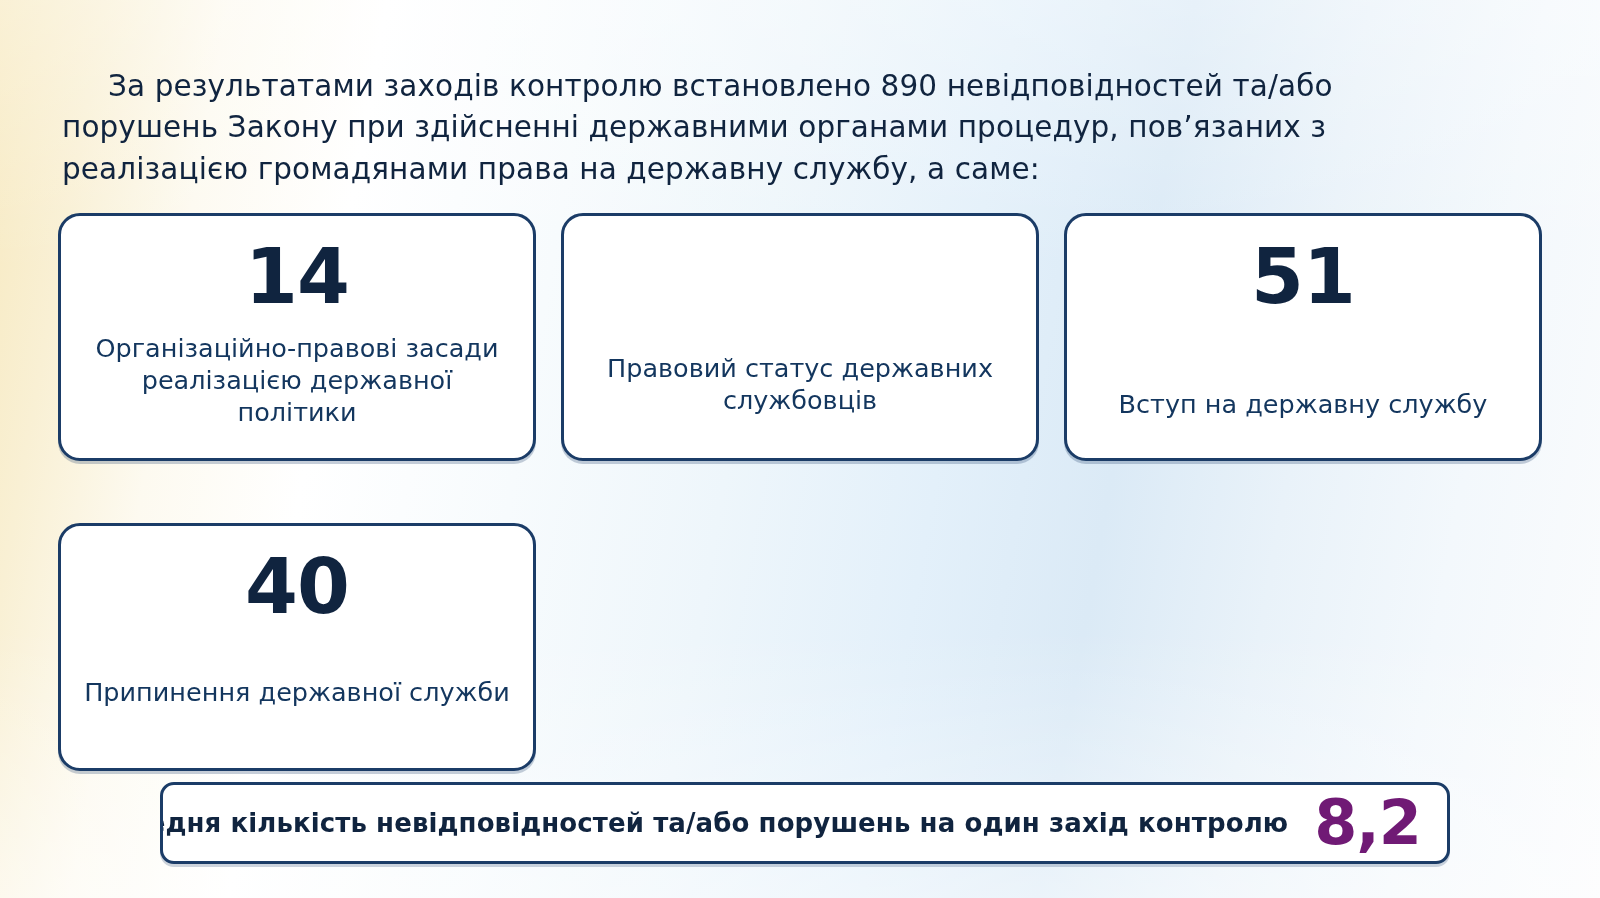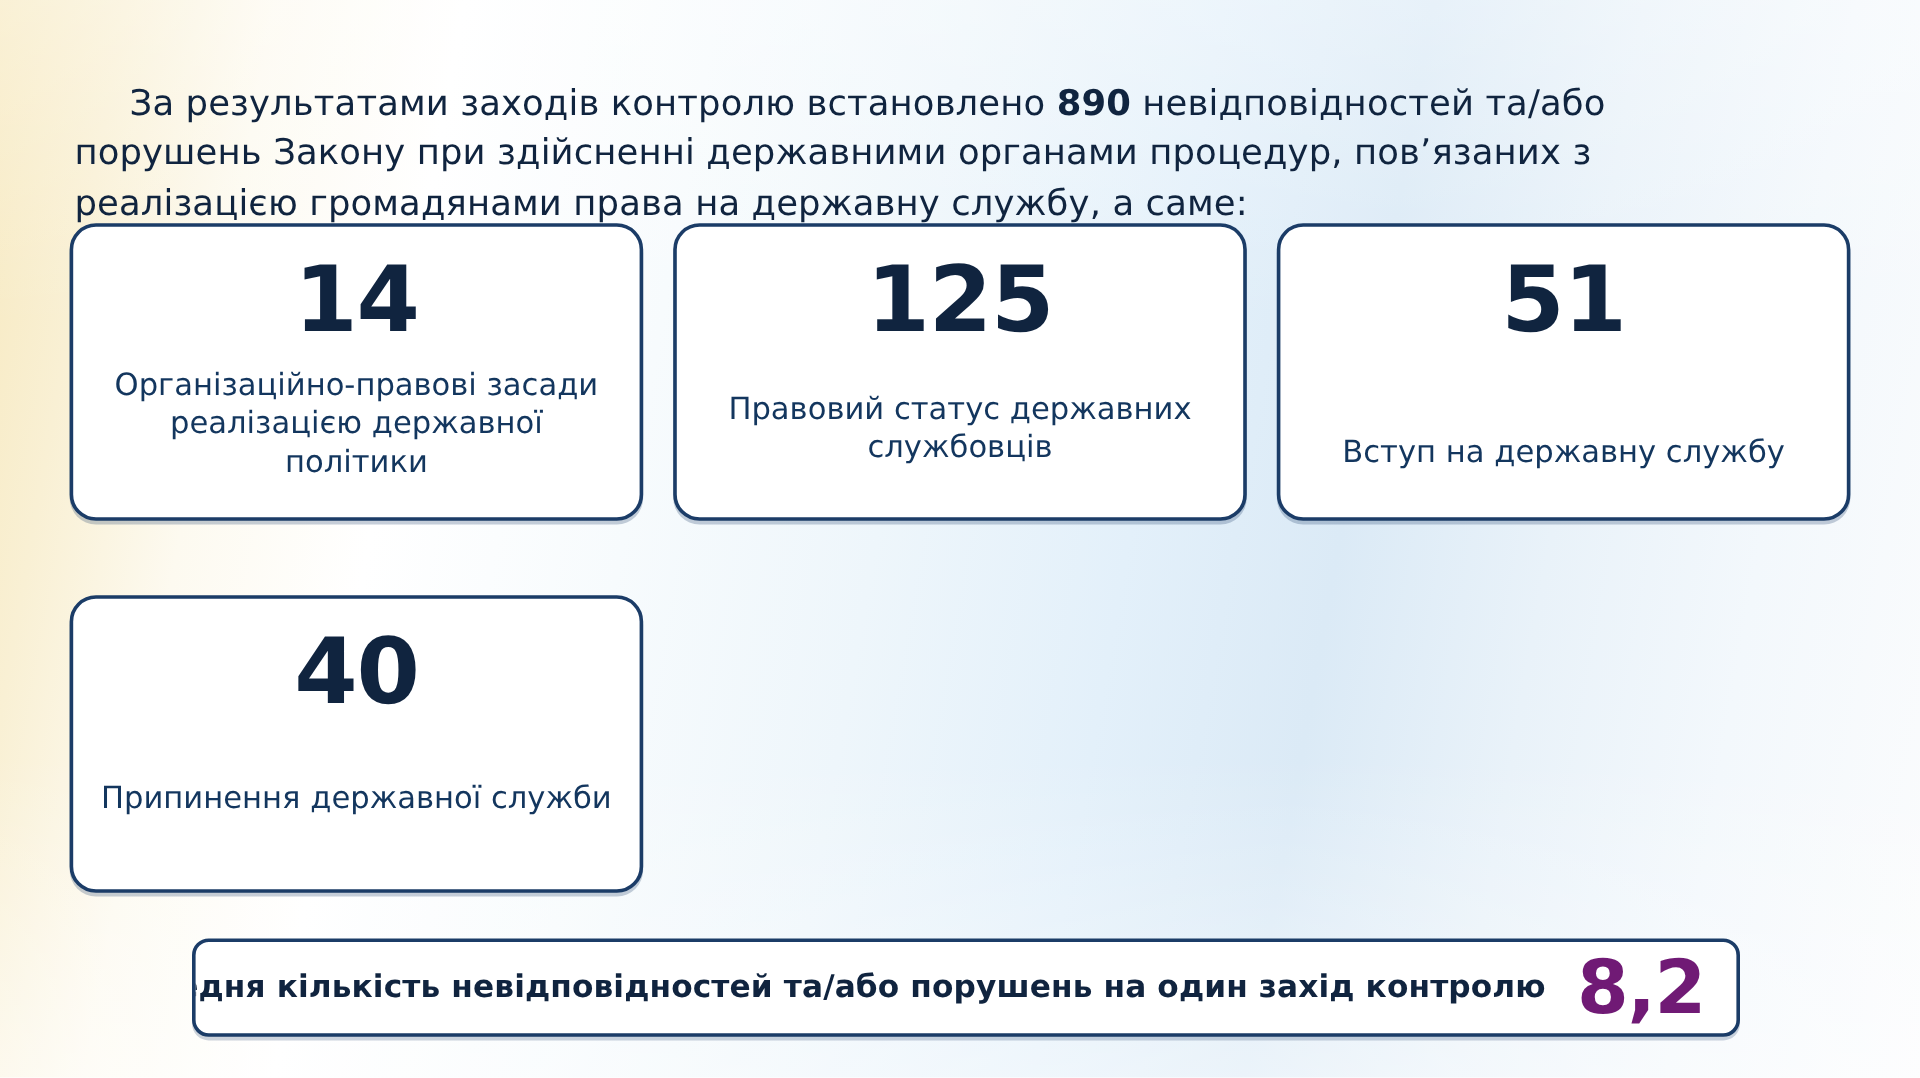--- a/index.html
+++ b/index.html
@@ -50,26 +50,26 @@
     left: 62px;
     top: 36px;
     width: 1420px;
     font-size: 29.5px;
     line-height: 1.42;
     color: #10243f;
     letter-spacing: 0.1px;
     text-align: left;
   }
   .intro .indent { display: inline-block; width: 46px; }
-  .intro b { font-weight: bold; }
+  .intro b { font-weight: normal; }
 
   .grid {
     position: absolute;
     left: 58px;
-    top: 186px;
+    top: 213px;
     width: 1484px;
     display: grid;
     grid-template-columns: repeat(3, 478px);
     grid-template-rows: 248px 248px;
     column-gap: 25px;
     row-gap: 62px;
   }
 
   .card {
     position: relative;
@@ -154,21 +154,20 @@
   </p>
 
   <div class="grid">
 
     <div class="card c1">
       <div class="num">14</div>
       <div class="label">Організаційно-правові засади реалізацією державної політики</div>
     </div>
 
     <div class="card c2">
-      <div class="num">125</div>
       <div class="label">Правовий статус державних службовців</div>
     </div>
 
 
     <div class="card c4">
       <div class="num">51</div>
       <div class="label">Вступ на державну службу</div>
     </div>
 
 

